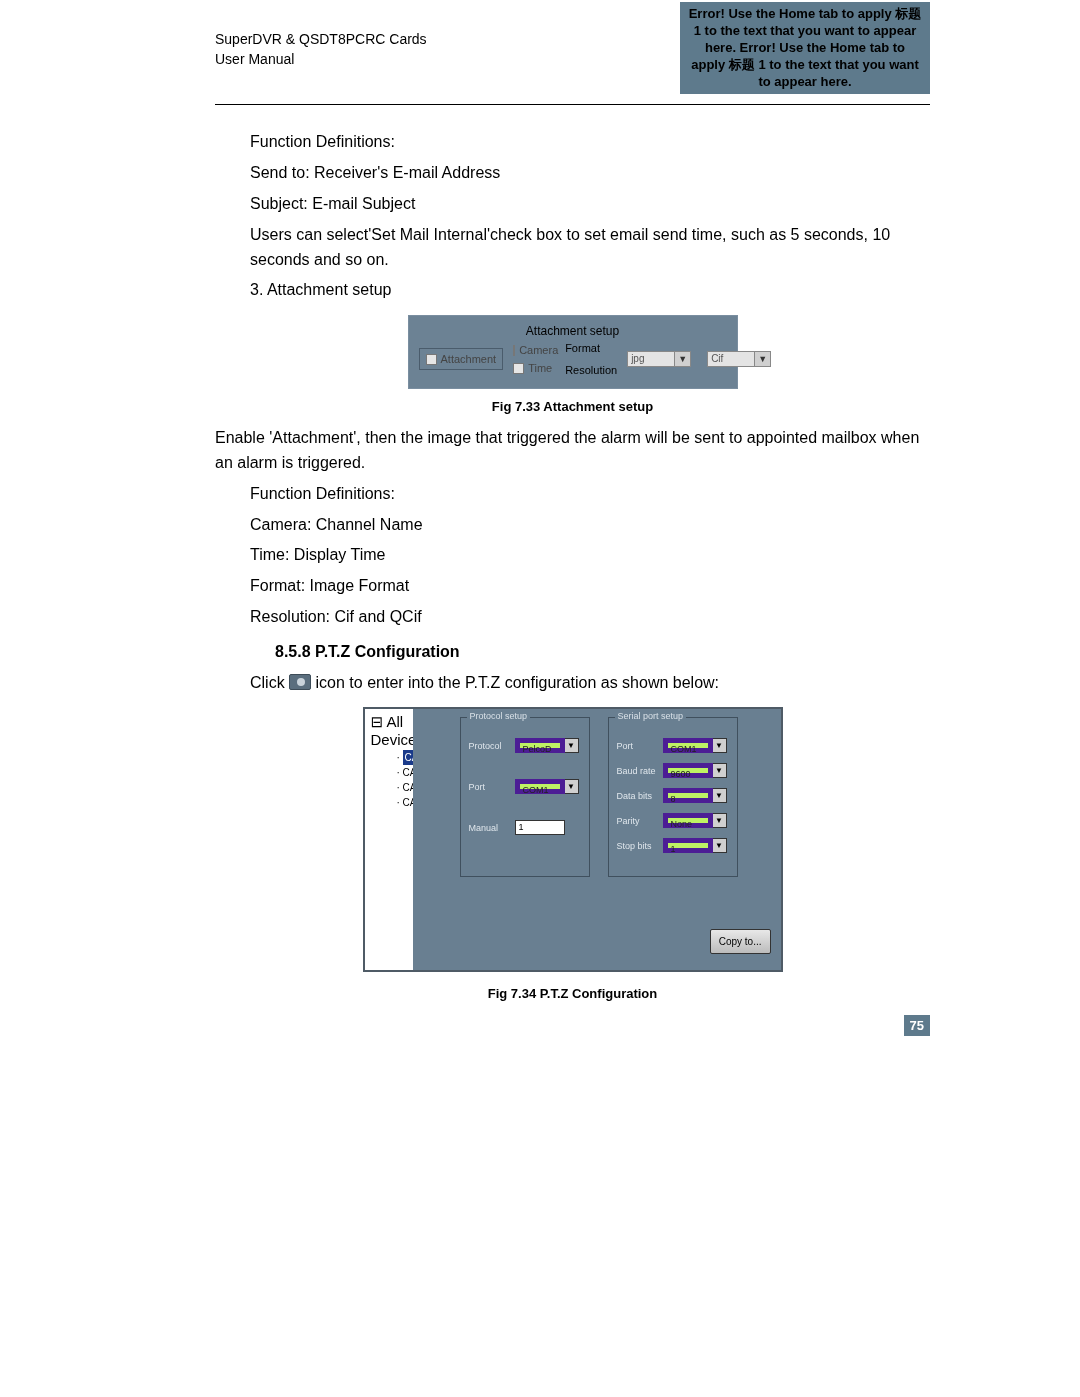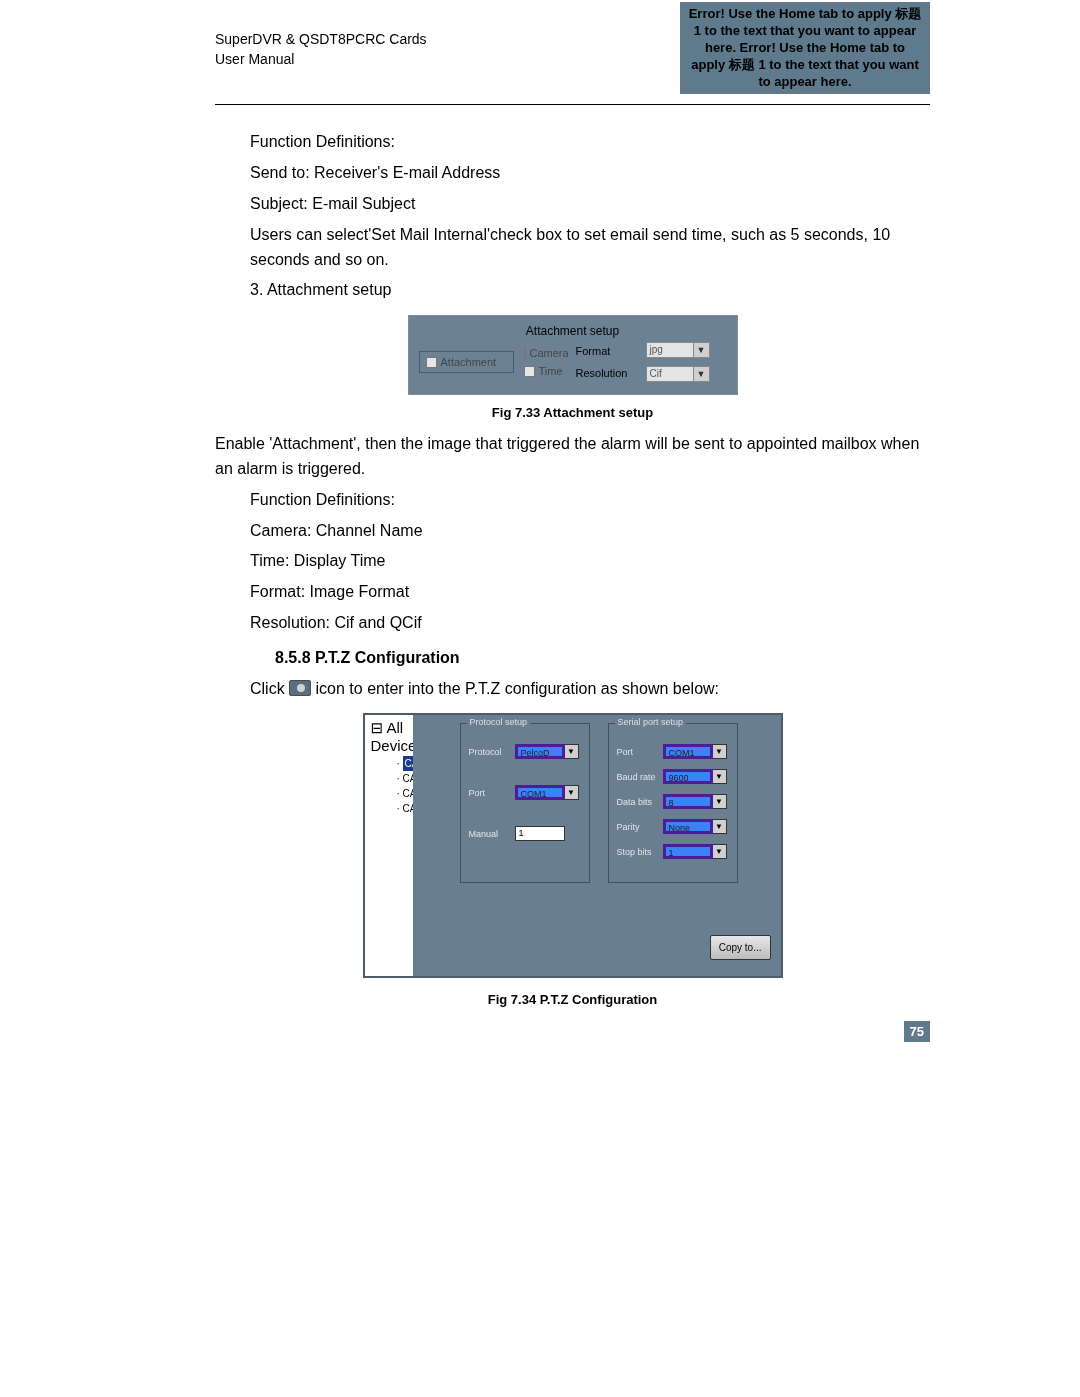--- a/index.html
+++ b/index.html
@@ -69,21 +69,21 @@
     font-size: 12px;
     color: #000;
   }
   .att-fig .title { font-size: 12px; margin-bottom: 4px; text-align: center; }
   .att-left {
     display: flex; flex-direction: column; gap: 6px;
     border: 1px solid #4a5c6c; padding: 4px 6px; width: 95px;
   }
   .att-mid { display: flex; flex-direction: column; gap: 6px; width:42px; }
   .att-right-labels { display: flex; flex-direction: column; gap: 10px; width: 60px; }
-  .att-right-fields { display: flex; flex-direction: column; gap: 8px; }
+  .att-right-fields { display: flex; flex-direction: row; gap: 16px; }
   .att-check { display: flex; align-items: center; gap: 4px; font-size: 11px; color:#444;}
   .att-check .box { width:11px; height:11px; background:#e6e6e6; border:1px solid #777; }
   .att-label { font-size: 11px; color:#000; }
   .att-select { display:flex; }
   .att-select .val {
     width: 48px; height: 16px; background: #e4e4e4; border: 1px solid #888;
     font-size: 10px; color:#555; padding: 0 3px; line-height:14px;
   }
   .att-select .arrow {
     width: 16px; height:16px; background:#d0d0d0; border:1px solid #888; border-left:none;
@@ -153,21 +153,21 @@
   .ptz-group .legend {
     position:absolute; top:-7px; left:6px;
     background:#697f91;
     padding:0 3px;
     font-size:9px; color:#d8e0e7;
   }
   .ptz-field { display:flex; align-items:center; gap:6px; margin: 10px 0; }
   .ptz-field .lab { width:40px; font-size:9px; color:#dfe6ec; }
   .ptz-select { display:flex; }
   .ptz-select .val {
-    width:50px; height:15px; background:#3b82f6; border:3px solid #4c1d95;
+    width:50px; height:15px; background:#bef264; border:5px solid #4c1d95;
     font-size:9px; padding:0 3px; line-height:13px; color:#222;
   }
   .ptz-select .arrow {
     width:14px; height:15px; background:#d0d0d0; border:1px solid #333; border-left:none;
     font-size:8px; text-align:center; line-height:13px;
   }
   .ptz-input {
     width:50px; height:15px; background:#fff; border:1px solid #333;
     font-size:9px; padding:0 3px; line-height:13px;
   }

